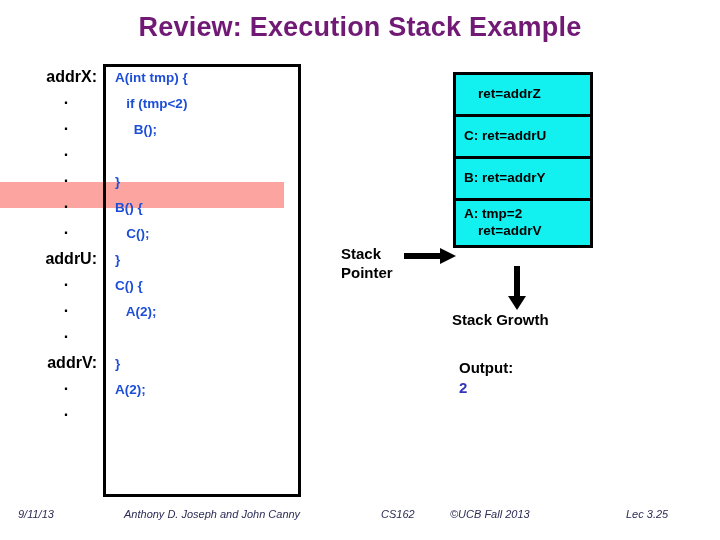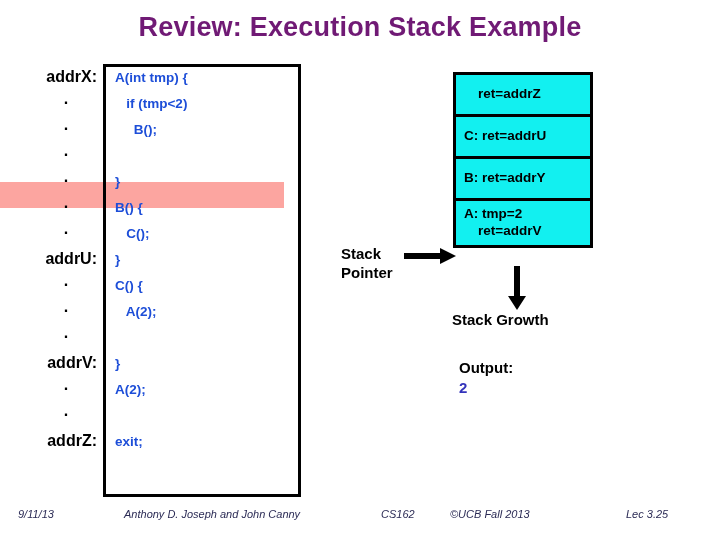--- a/index.html
+++ b/index.html
@@ -256,24 +256,20 @@
     <div class="code-cell">}</div>
   </div>
   <div class="code-row">
     <div class="addr-cell dot">·</div>
     <div class="code-cell">A(2);</div>
   </div>
   <div class="code-row">
     <div class="addr-cell dot">·</div>
     <div class="code-cell"></div>
   </div>
-  <div class="code-row">
-    <div class="addr-cell">addrZ:</div>
-    <div class="code-cell">exit;</div>
-  </div>
 </div>
 
 <div id="stack-frames">
   <div class="stack-frame">
     <div class="line2">ret=addrZ</div>
   </div>
   <div class="stack-frame">
     <div>C: ret=addrU</div>
   </div>
   <div class="stack-frame">

